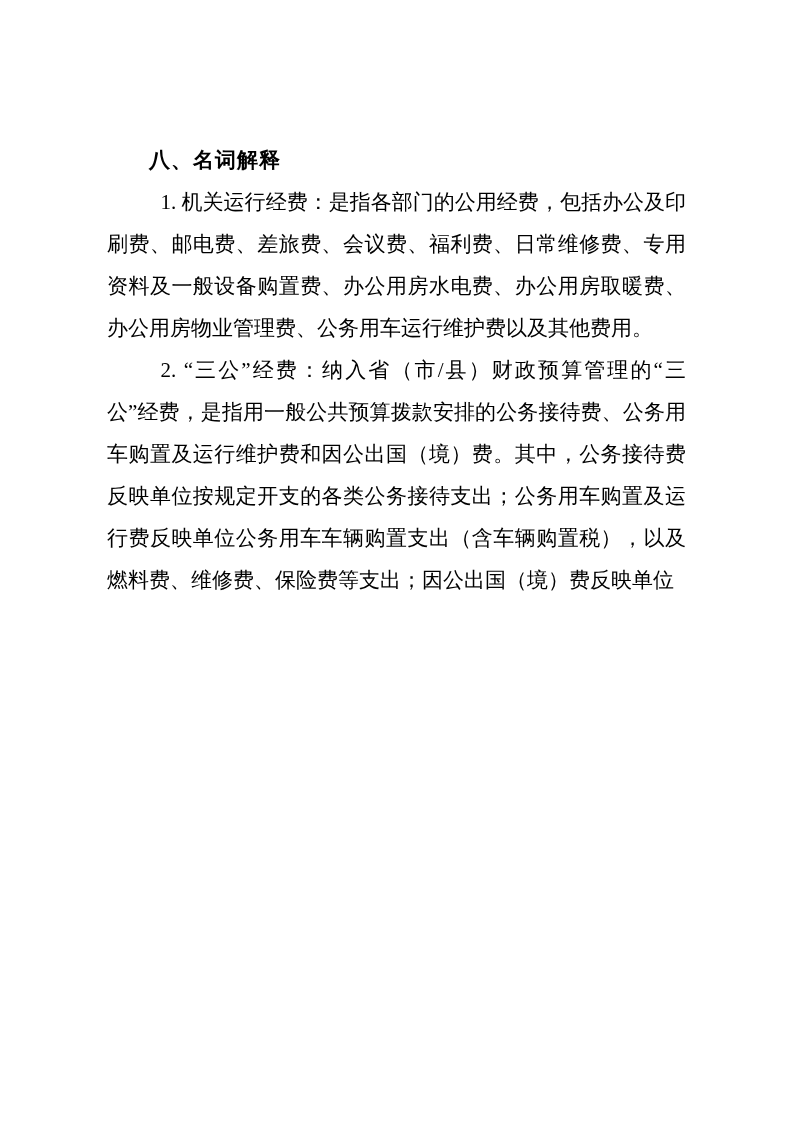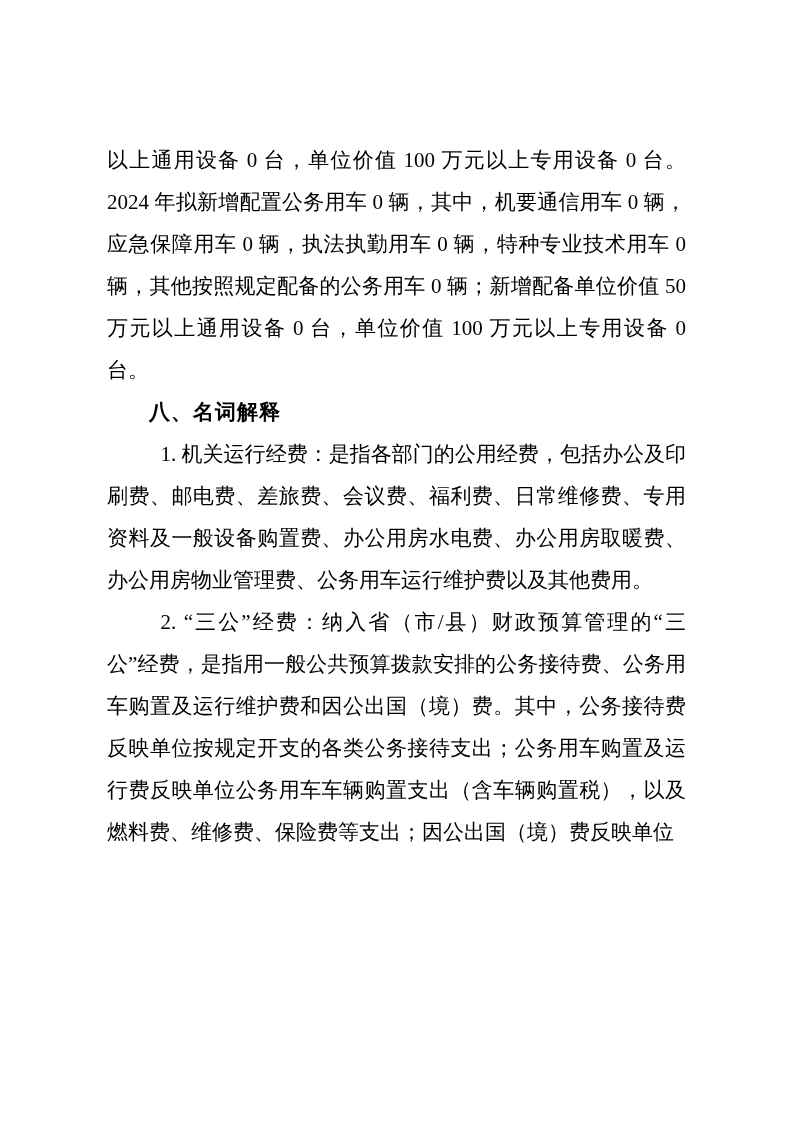--- a/index.html
+++ b/index.html
@@ -34,21 +34,20 @@
     font-weight: 700;
     letter-spacing: 1px;
     margin-top: 24px;
   }
 </style>
 </head>
 <body>
 
 <div class="page">
 
-  <p class="para"><span>以上通用设备 0 台，单位价值 100 万元以上专用设备 0 台。2024 年拟新增配置公务用车 0 辆，其中，机要通信用车 0 辆，应急保障用车 0 辆，执法执勤用车 0 辆，特种专业技术用车 0 辆，其他按照规定配备的公务用车 0 辆；新增配备单位价值 50 万元以上通用设备 0 台，单位价值 100 万元以上专用设备 0 台。</span></p>
 
 
   <p class="para indent"><span class="heading-text">八、名词解释</span></p>
 
   <p class="para indent-num"><span>1. 机关运行经费：是指各部门的公用经费，包括办公及印刷费、邮电费、差旅费、会议费、福利费、日常维修费、专用资料及一般设备购置费、办公用房水电费、办公用房取暖费、办公用房物业管理费、公务用车运行维护费以及其他费用。</span></p>
 
   <p class="para indent-num"><span>2. “三公”经费：纳入省（市/县）财政预算管理的“三公”经费，是指用一般公共预算拨款安排的公务接待费、公务用车购置及运行维护费和因公出国（境）费。其中，公务接待费反映单位按规定开支的各类公务接待支出；公务用车购置及运行费反映单位公务用车车辆购置支出（含车辆购置税），以及燃料费、维修费、保险费等支出；因公出国（境）费反映单位</span></p>
 
 </div>
 

